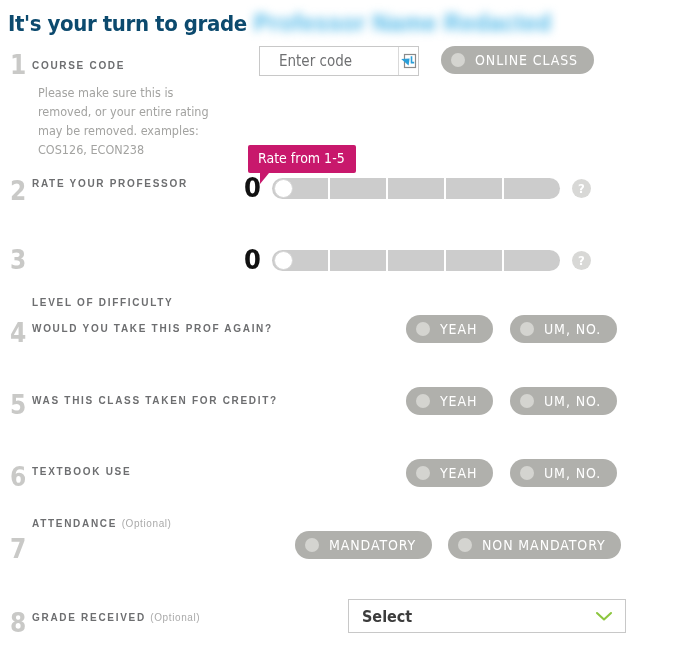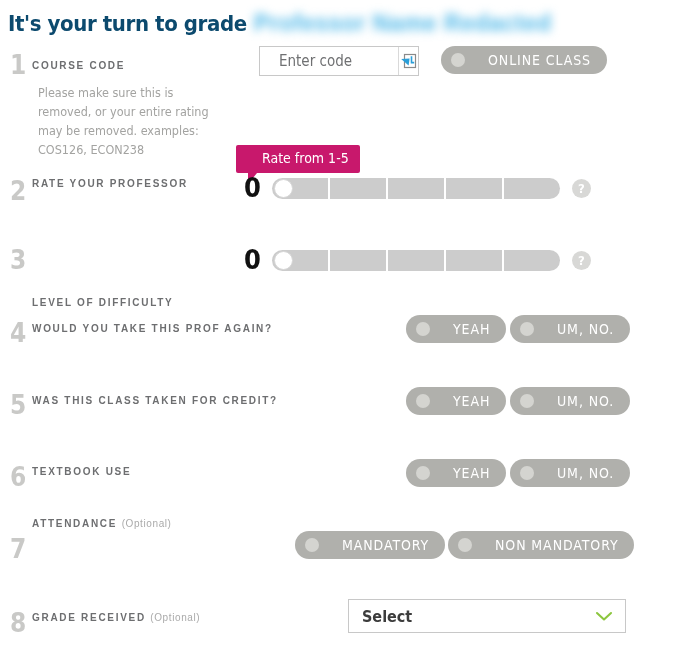--- a/index.html
+++ b/index.html
@@ -118,21 +118,20 @@
   .pill {
     position: absolute;
     height: 28px;
     border-radius: 14px;
     background: #b0b0ac;
     display: flex;
     align-items: center;
     cursor: pointer;
     user-select: none;
     padding: 0 16px 0 10px;
-    gap: 13px;
   }
   .pill .dot {
     width: 14px; height: 14px;
     border-radius: 50%;
     background: #d4d4d0;
     flex: 0 0 auto;
     margin-right: 10px;
   }
   .pill .plabel {
     font-family: "DejaVu Sans Condensed", "Liberation Sans Narrow", "Liberation Sans", sans-serif;
@@ -185,26 +184,26 @@
     font-weight: bold;
     font-family: "DejaVu Sans Condensed", "Liberation Sans Narrow", "Liberation Sans", sans-serif;
     display: flex; align-items: center; justify-content: center;
     cursor: pointer;
     line-height: 1;
   }
 
   
   .tooltip {
     position: absolute;
-    left: 236px; top: 145px;
+    left: 248px; top: 145px;
     background: #c8186c;
     color: #ffffff;
     font-family: "DejaVu Sans Condensed", "Liberation Sans Narrow", "Liberation Sans", sans-serif;
     font-size: 14px;
-    padding: 5px 11px 6px 26px;
+    padding: 5px 11px 6px 10px;
     border-radius: 2px;
     white-space: nowrap;
     line-height: 1.2;
   }
   .tooltip::after {
     content: "";
     position: absolute;
     left: 12px; top: 100%;
     width: 0; height: 0;
     border-left: 9px solid #c8186c;

